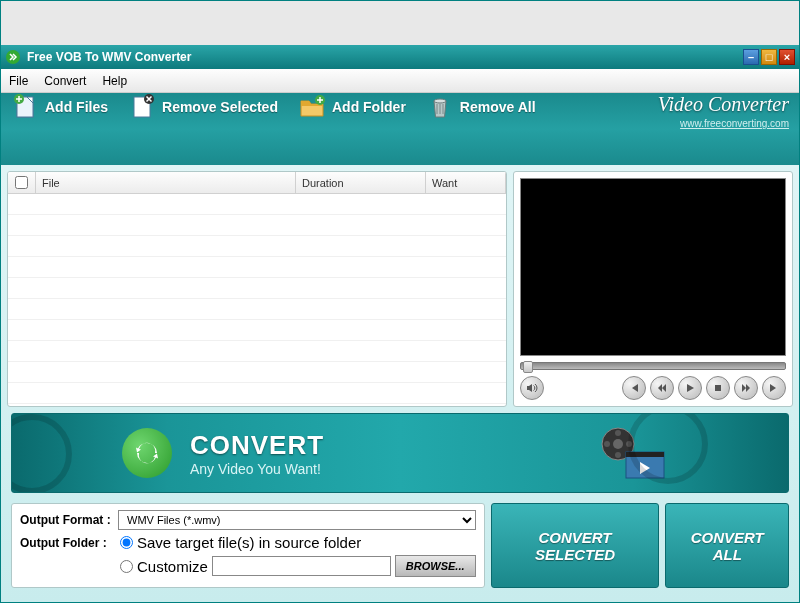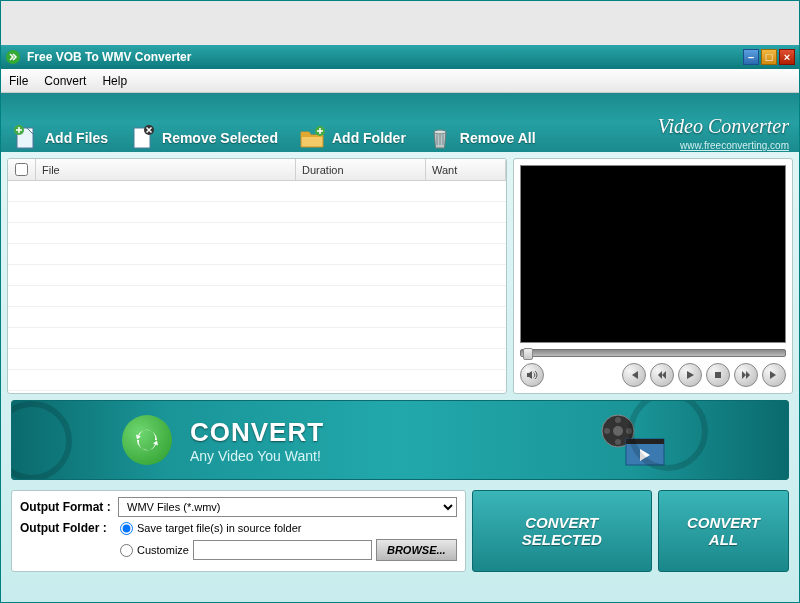--- a/index.html
+++ b/index.html
@@ -12,21 +12,21 @@
 .titlebar .title { font-weight: bold; font-size: 12px; flex: 1; }
 .window-controls { display: flex; gap: 2px; }
 .window-controls .btn { width: 16px; height: 16px; display: flex; align-items: center; justify-content: center; font-size: 11px; font-weight: bold; cursor: pointer; }
 .min-btn { background: linear-gradient(to bottom, #5b9fe0, #2a6ab0); color: #fff; border: 1px solid #1a5090; }
 .max-btn { background: linear-gradient(to bottom, #f0b840, #d08810); color: #fff; border: 1px solid #a06600; }
 .close-btn { background: linear-gradient(to bottom, #e05030, #b02000); color: #fff; border: 1px solid #801000; }
 
 .menubar { height: 24px; background: linear-gradient(to bottom, #fefefe, #e8e8e8); border-bottom: 1px solid #ccc; display: flex; align-items: center; padding: 0 8px; gap: 16px; }
 .menubar .menu-item { cursor: pointer; }
 
-.toolbar { height: 59px; background: linear-gradient(to bottom, #1a8a8d 0%, #25a0a3 50%, #1a8a8d 100%); display: flex; align-items: flex-end; padding: 0 10px; position: relative; }
+.toolbar { height: 72px; background: linear-gradient(to bottom, #1a8a8d 0%, #25a0a3 50%, #1a8a8d 100%); display: flex; align-items: flex-start; padding: 0 10px; position: relative; }
 .toolbar-btn { display: flex; align-items: center; gap: 6px; color: #fff; font-size: 14px; font-weight: bold; margin-right: 20px; cursor: pointer; text-shadow: 0 1px 1px rgba(0,0,0,0.4); }
 .toolbar-btn .tb-icon { width: 28px; height: 28px; display: flex; align-items: center; justify-content: center; position: relative; }
 .brand { margin-left: auto; color: #fff; text-align: right; }
 .brand .brand-title { font-size: 20px; font-style: italic; font-family: "Times New Roman", serif; text-shadow: 0 1px 2px rgba(0,0,0,0.5); }
 .brand .brand-url { font-size: 10px; text-decoration: underline; color: #cfeeee; }
 
 .content { flex: 1; background: linear-gradient(to bottom, #e0f5f6, #c8eced); padding: 6px; display: flex; flex-direction: column; gap: 6px; }
 
 .row1 { display: flex; gap: 6px; height: 236px; }
 
@@ -56,21 +56,21 @@
 .banner-text .line1 { color: #fff; font-size: 26px; font-weight: bold; letter-spacing: 1px; text-shadow: 0 1px 2px rgba(0,0,0,0.5); }
 .banner-text .line2 { color: #d8f4f5; font-size: 14px; }
 .banner .media-icon { position: absolute; right: 120px; top: 12px; }
 
 .bottom { display: flex; gap: 6px; padding: 4px; }
 .output-panel { flex: 1; background: #fff; border: 1px solid #b0c8c8; border-radius: 3px; padding: 6px 8px; }
 .op-row { display: flex; align-items: center; margin-bottom: 4px; gap: 4px; }
 .op-label { font-weight: bold; font-size: 12px; min-width: 94px; }
 .op-select { flex: 1; height: 20px; border: 1px solid #888; font-size: 11px; padding: 0 4px; background: #fff; }
 .op-radio { margin-left: 2px; }
-.op-radio-label { font-size: 11px; text-align: right; }
+.op-radio-label { font-size: 15px; text-align: right; }
 .op-text { flex: 1; height: 20px; border: 1px solid #888; background: #fff; }
 .browse-btn { height: 22px; padding: 1px 10px; background: linear-gradient(to bottom, #e8e8e8, #b8b8b8); border: 1px solid #888; font-size: 11px; font-style: italic; font-weight: bold; cursor: pointer; }
 
 .action-btn { padding: 0 14px; background: linear-gradient(to bottom, #3ab5b8 0%, #2a9ea1 50%, #1a878a 100%); border: 1px solid #0a6a6d; border-radius: 3px; color: #fff; font-size: 15px; font-weight: bold; font-style: italic; text-shadow: 0 1px 1px rgba(0,0,0,0.4); cursor: pointer; display: flex; align-items: center; justify-content: center; }
 </style>
 </head>
 <body>
 
 <div class="window">
 

